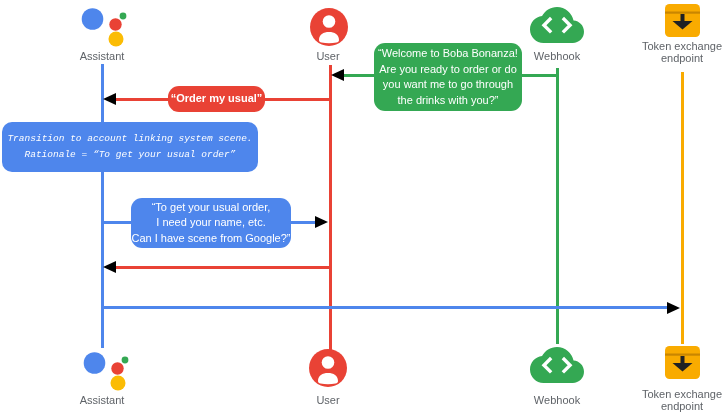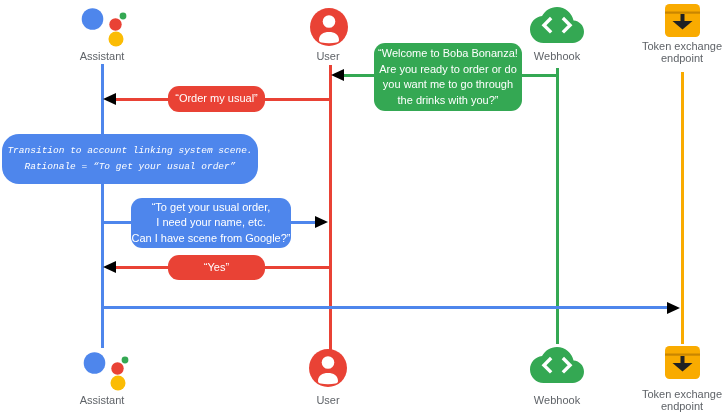--- a/index.html
+++ b/index.html
@@ -1,34 +1,34 @@
 <!DOCTYPE html>
 <html><head>
 <meta charset="utf-8">
 <style>
   html,body{margin:0;padding:0;background:#fff;}
   .canvas{position:relative;width:725px;height:413px;background:#fff;overflow:hidden;
           font-family:"Liberation Sans",sans-serif;}
   .v{position:absolute;width:3px;}
   .h{position:absolute;height:3px;}
   .bg-blue{background:#4e86ec;}
-  .bg-red{background:#e94235;}
+  .bg-red{background:#e94235;font-weight:bold;}
   .bg-green{background:#34a853;}
   .bg-yellow{background:#f9ab00;}
   .ah{position:absolute;width:0;height:0;border-top:6.5px solid transparent;border-bottom:6.5px solid transparent;}
   .ah.l{border-right:13px solid;}
   .ah.r{border-left:13px solid;}
   .hl-red{border-right-color:#e94235;}
   .hl-green{border-right-color:#34a853;}
   .hr-blue{border-left-color:#4e86ec;}
   .bubble{position:absolute;display:flex;align-items:center;justify-content:center;
           text-align:center;color:#fff;white-space:pre-line;border-radius:11px;
           font-size:11px;line-height:15.5px;}
   .note{font-family:"Liberation Mono","DejaVu Sans Mono",monospace;font-style:italic;
-        font-size:9.5px;line-height:16px;border-radius:17px;margin-top:12px;}
+        font-size:9.5px;line-height:16px;border-radius:10px;}
   .note.small{line-height:15px;}
   .alabel{position:absolute;color:#5f6368;font-size:11px;line-height:12px;
           text-align:center;white-space:pre-line;}
   svg{position:absolute;display:block;}
 </style>
 </head>
 <body>
 
 <div class="canvas">
 
@@ -59,21 +59,20 @@
 
   <div class="bubble bg-red" style="left:168px;top:86px;width:97px;height:26px;">“Order my usual”</div>
 
   <div class="bubble note bg-blue" style="left:2px;top:122px;width:256px;height:50px;">Transition to account linking system scene.
 Rationale = “To get your usual order”</div>
 
   <div class="bubble bg-blue" style="left:131px;top:198px;width:160px;height:50px;">“To get your usual order,
 I need your name, etc.
 Can I have scene from Google?”</div>
 
-  <div class="bubble bg-red" style="left:168px;top:255px;width:97px;height:25px;">“Yes”</div>
 
 
   <svg style="left:80px;top:7px;" width="48" height="44" viewBox="0 0 48 44">
     <circle cx="12.5" cy="12" r="10.8" fill="#4e86ec"></circle>
     <circle cx="35.5" cy="17.5" r="6.2" fill="#e94235"></circle>
     <circle cx="43" cy="9" r="3.4" fill="#34a853"></circle>
     <circle cx="36" cy="32" r="7.5" fill="#fbbc04"></circle>
   </svg>
 
   <svg style="left:309px;top:7px;" width="40" height="40" viewBox="0 0 40 40">

